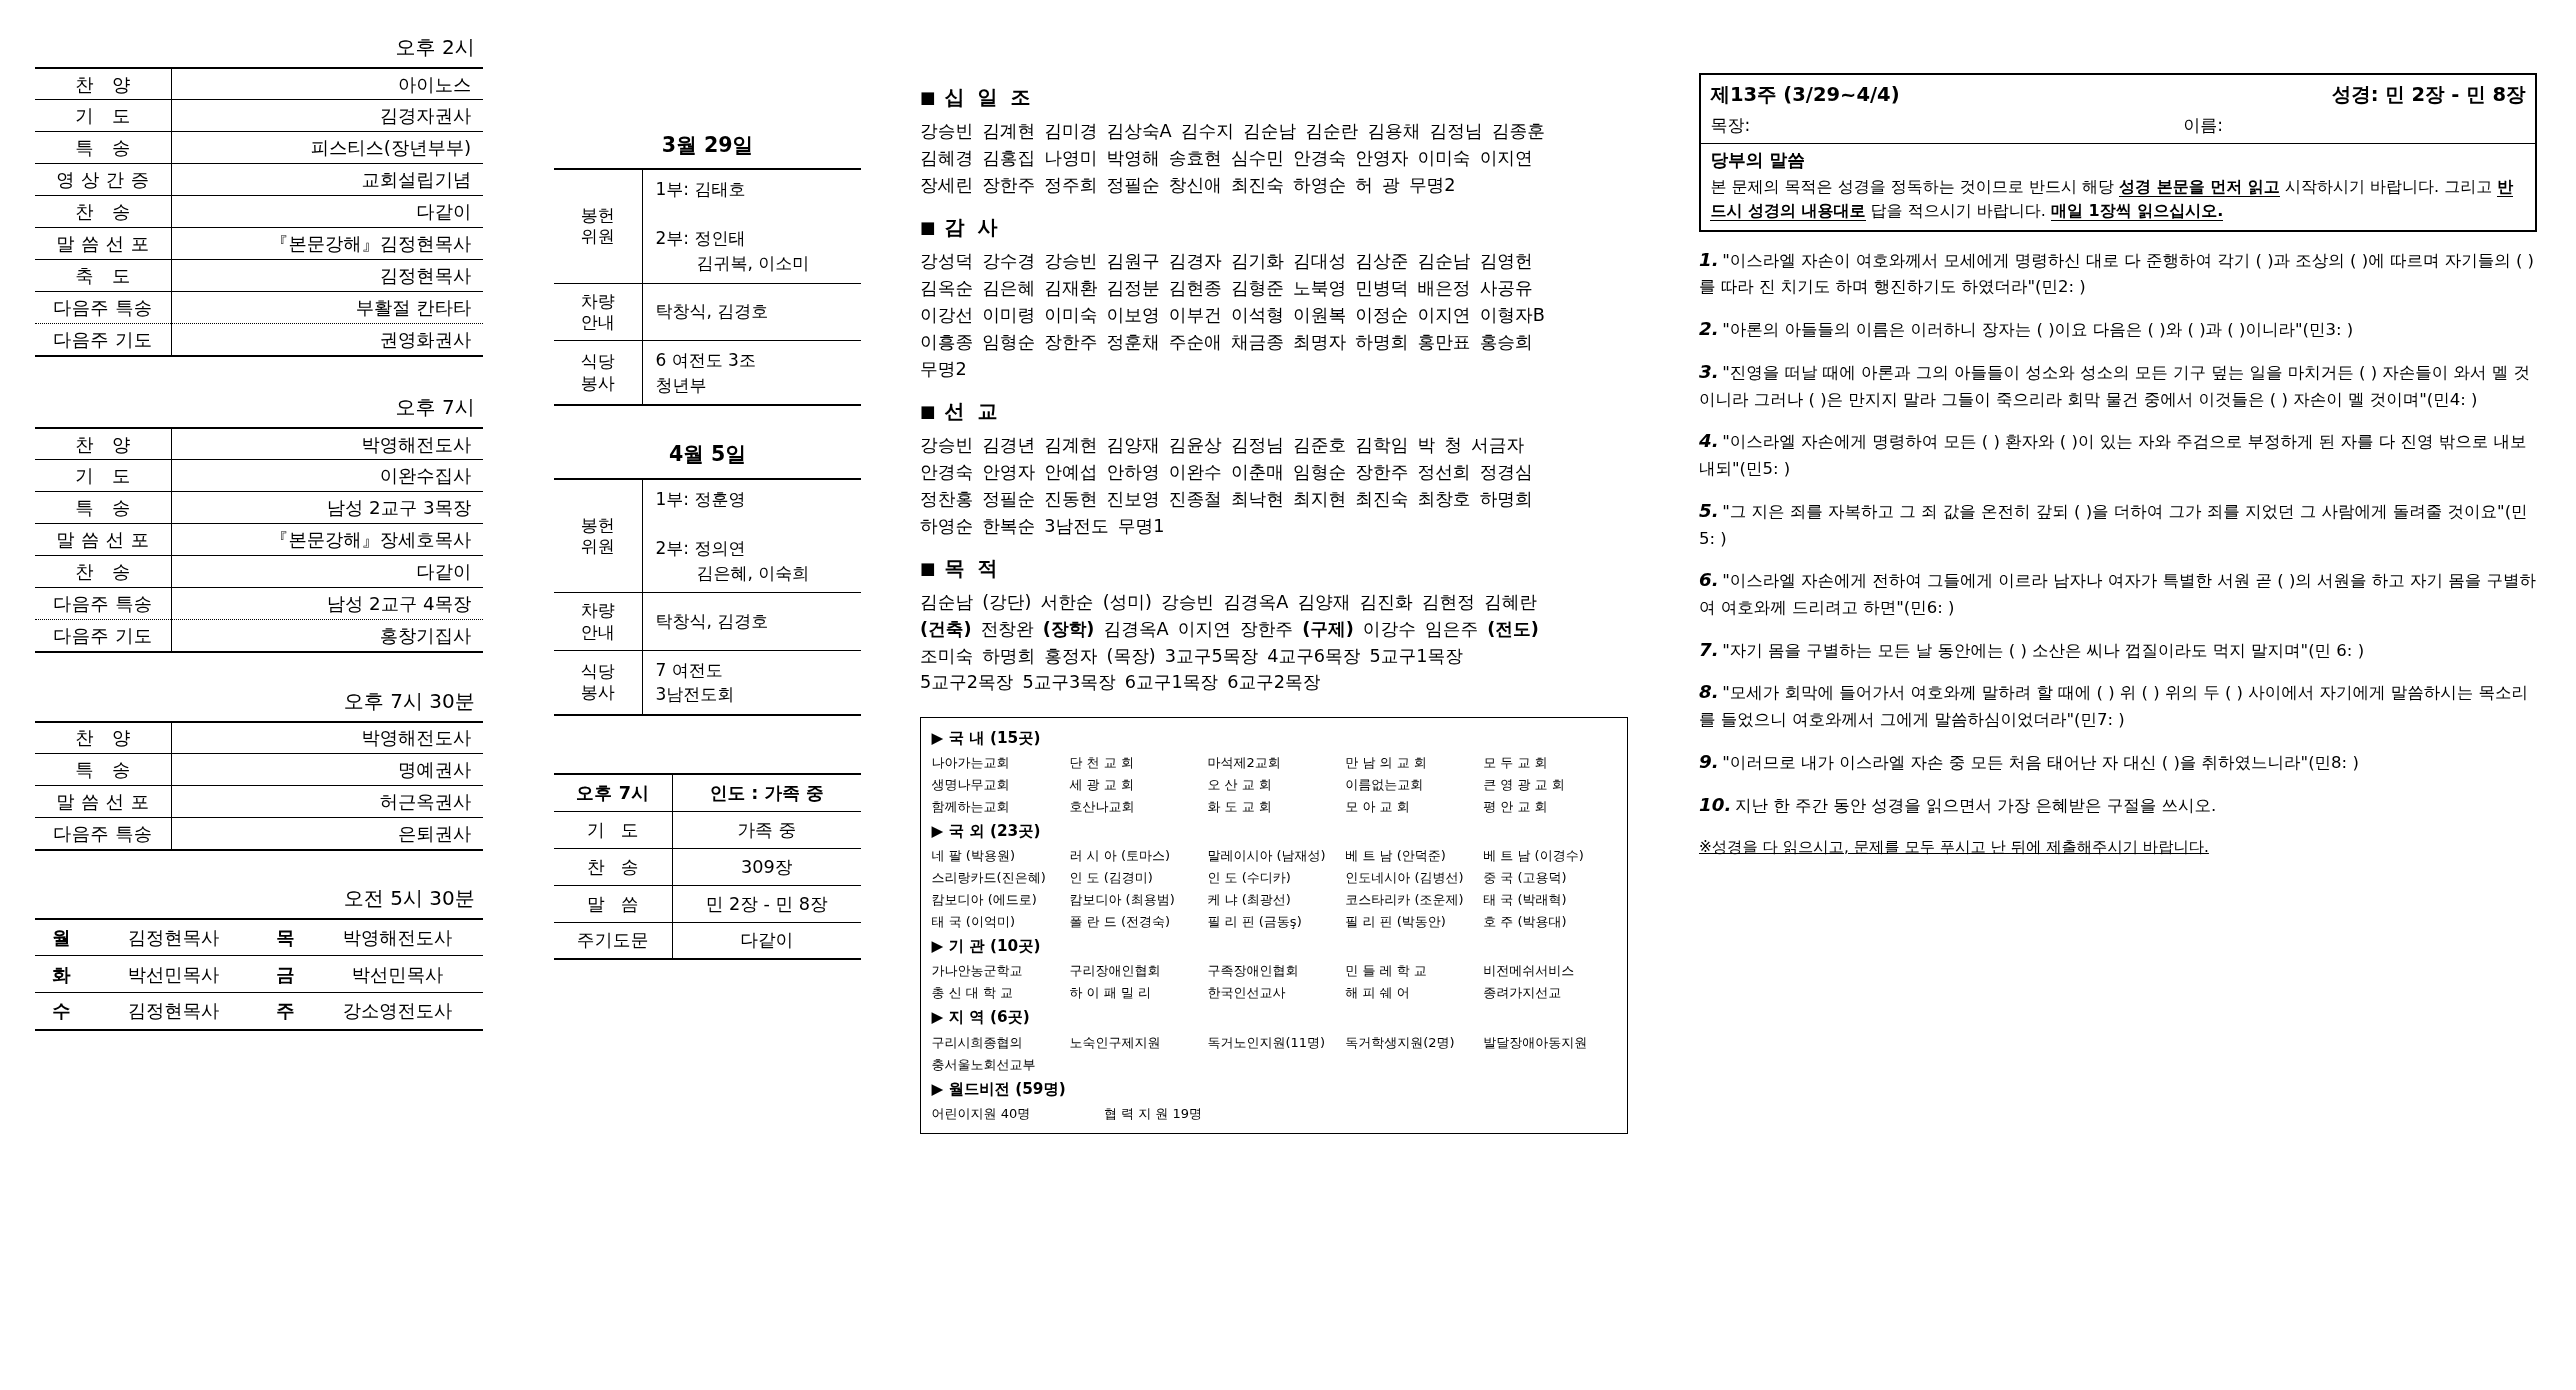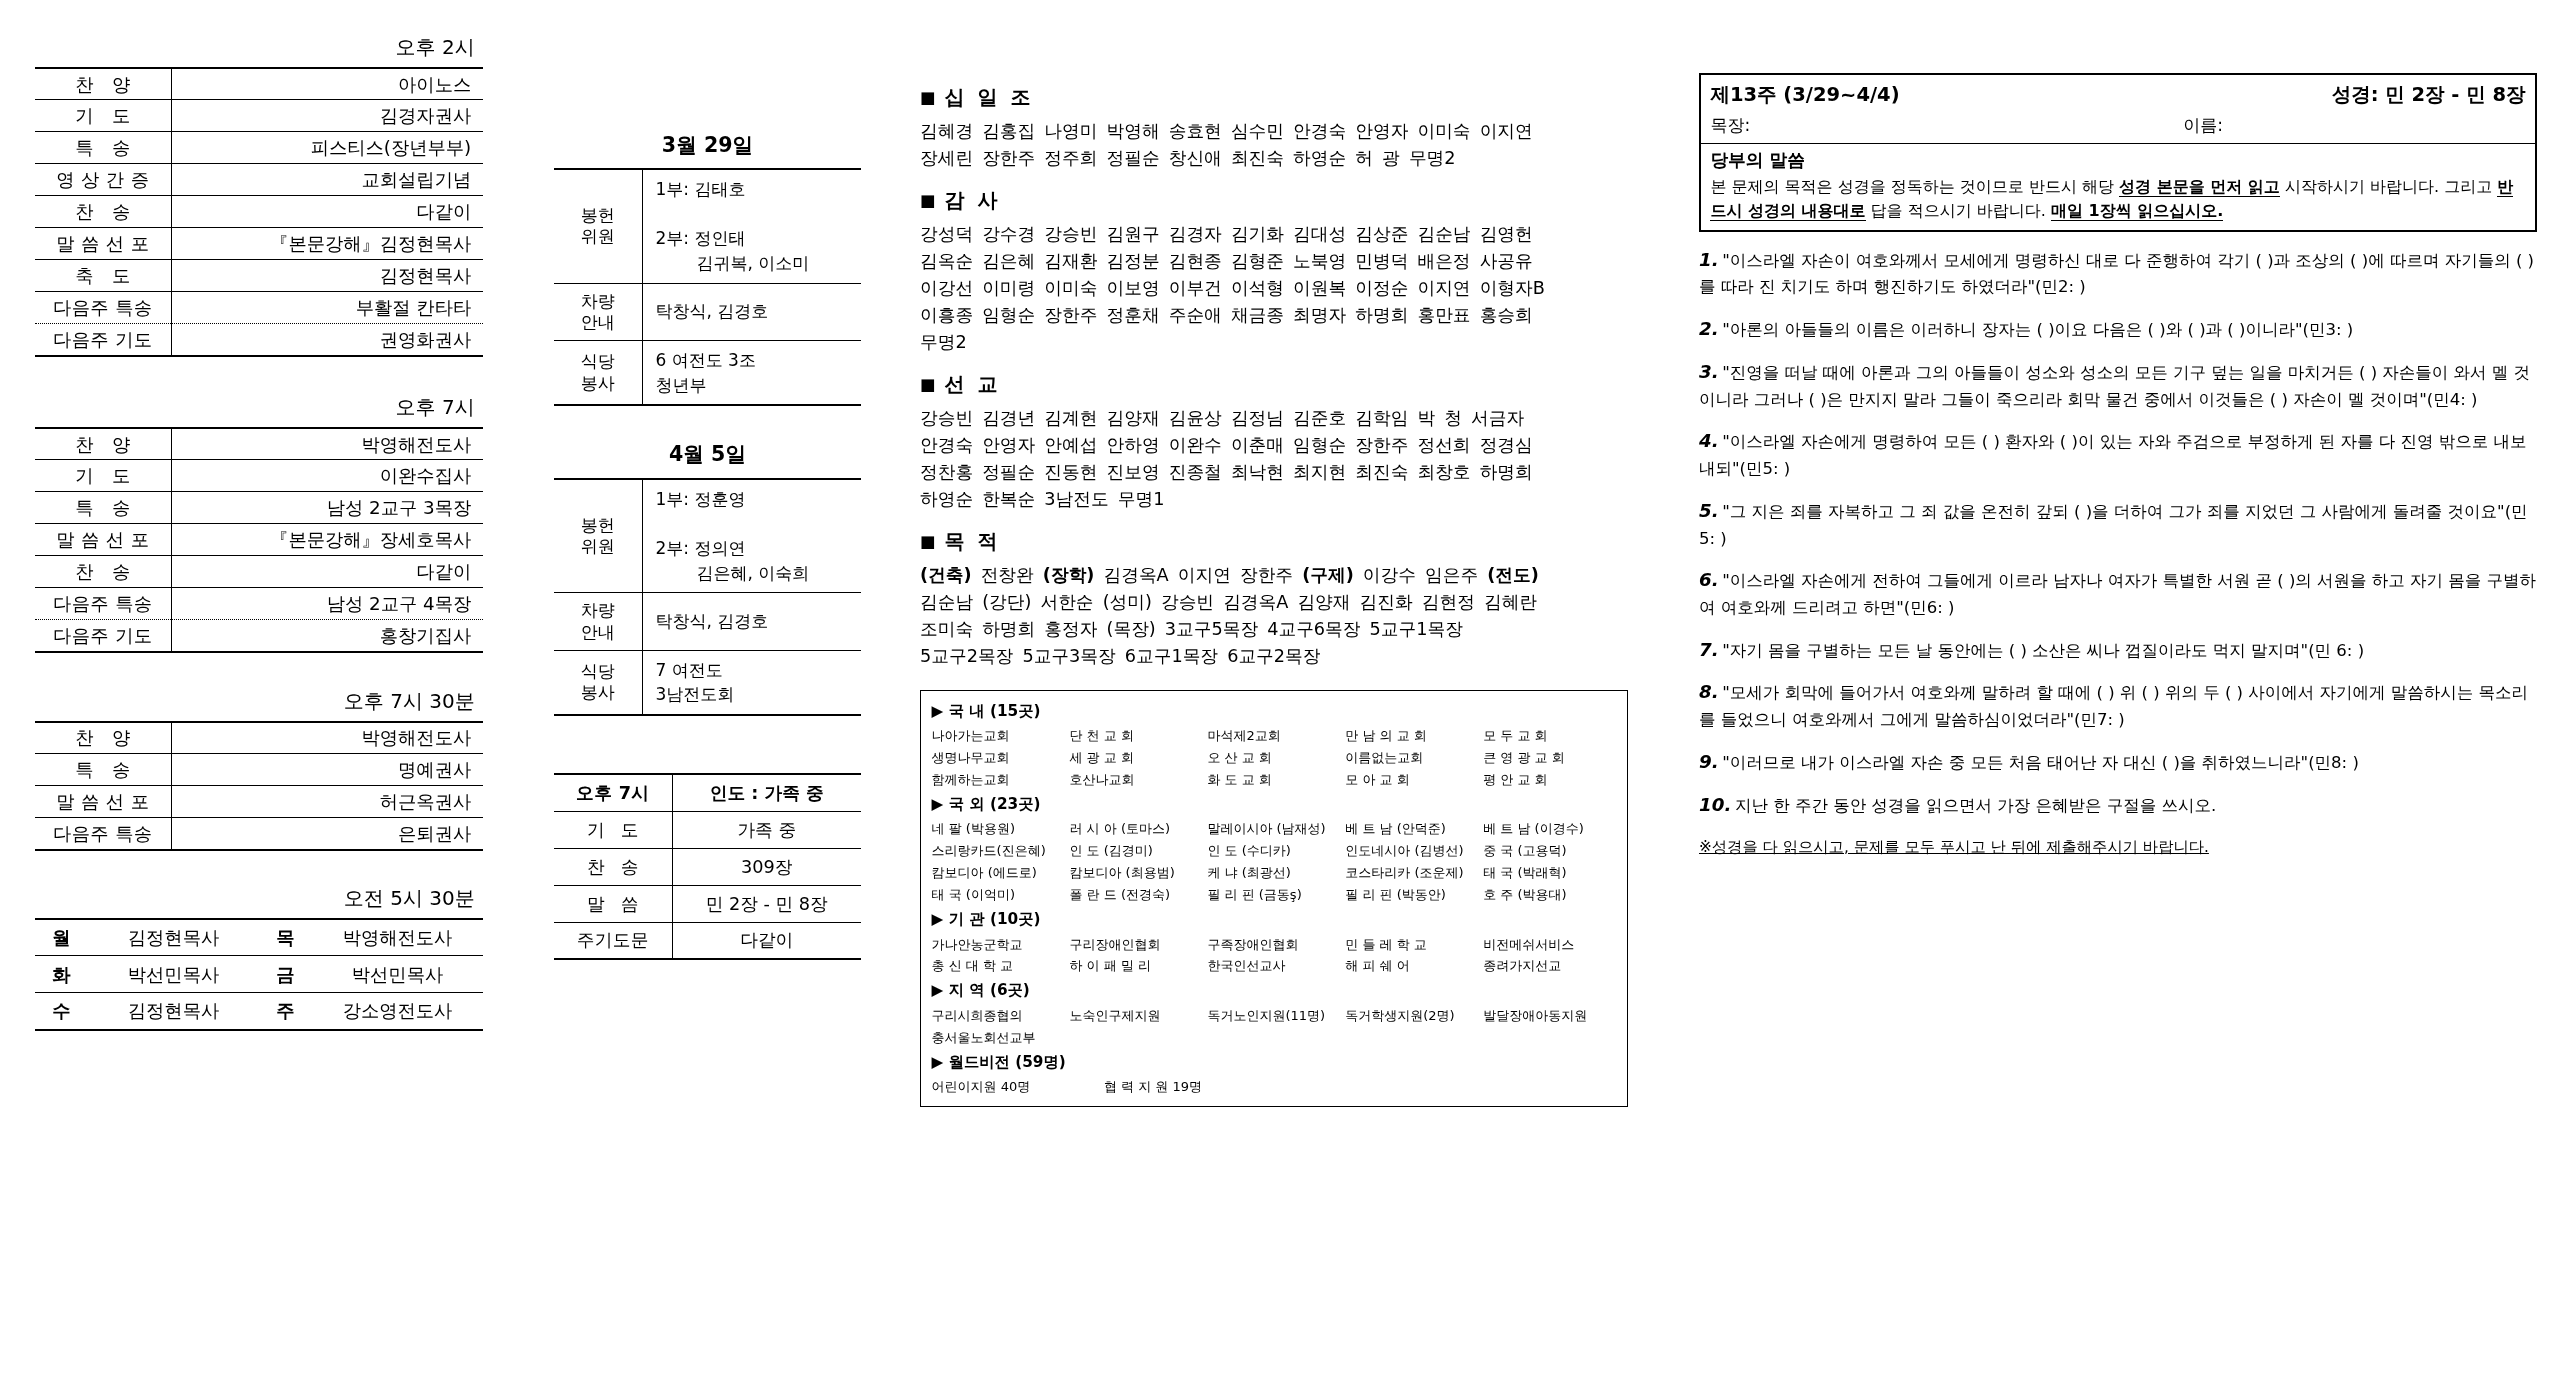--- a/index.html
+++ b/index.html
@@ -375,20 +375,21 @@
     </tbody>
       </table>
   </div>
 
   <div class="col" id="col3" style="padding-top:70px;">
 
     <div class="sec-title">
       <span class="sq">■</span><span>십 일 조</span>
     </div>
     <div class="names">
+      <div>강승빈 김계현 김미경 김상숙A 김수지 김순남 김순란 김용채 김정님 김종훈</div>
       <div>김혜경 김홍집 나영미 박영해 송효현 심수민 안경숙 안영자 이미숙 이지연</div>
       <div>장세린 장한주 정주희 정필순 창신애 최진숙 하영순 허  광 무명2</div>
     </div>
 
     <div class="sec-title">
       <span class="sq">■</span><span>감   사</span>
     </div>
     <div class="names">
       <div>강성덕 강수경 강승빈 김원구 김경자 김기화 김대성 김상준 김순남 김영헌</div>
       <div>김옥순 김은혜 김재환 김정분 김현종 김형준 노북영 민병덕 배은정 사공유</div>
@@ -404,24 +405,24 @@
       <div>강승빈 김경년 김계현 김양재 김윤상 김정님 김준호 김학임 박  청 서금자</div>
       <div>안경숙 안영자 안예섭 안하영 이완수 이춘매 임형순 장한주 정선희 정경심</div>
       <div>정찬홍 정필순 진동현 진보영 진종철 최낙현 최지현 최진숙 최창호 하명희</div>
       <div>하영순 한복순 3남전도 무명1</div>
     </div>
 
     <div class="sec-title">
       <span class="sq">■</span><span>목   적</span>
     </div>
     <div class="names">
+      <div>김순남 (강단) 서한순 (성미) 강승빈 김경옥A 김양재 김진화 김현정 김혜란</div>
       <div>
         <b>(건축)</b><span> 전창완 </span><b>(장학)</b><span> 김경옥A 이지연 장한주 </span><b>(구제)</b><span> 이강수 임은주 </span><b>(전도)</b>
       </div>
-      <div>김순남 (강단) 서한순 (성미) 강승빈 김경옥A 김양재 김진화 김현정 김혜란</div>
       <div>조미숙 하명희 홍정자 (목장) 3교구5목장 4교구6목장 5교구1목장</div>
       <div>5교구2목장 5교구3목장 6교구1목장 6교구2목장</div>
     </div>
 
     <div class="miss-box" style="margin-top:21px;">
 
       <div class="miss-h">▶ 국 내 (15곳)</div>
       <div class="miss-grid">
         <div class="miss-line">나아가는교회</div>
         <div class="miss-line">단 천 교 회</div>

